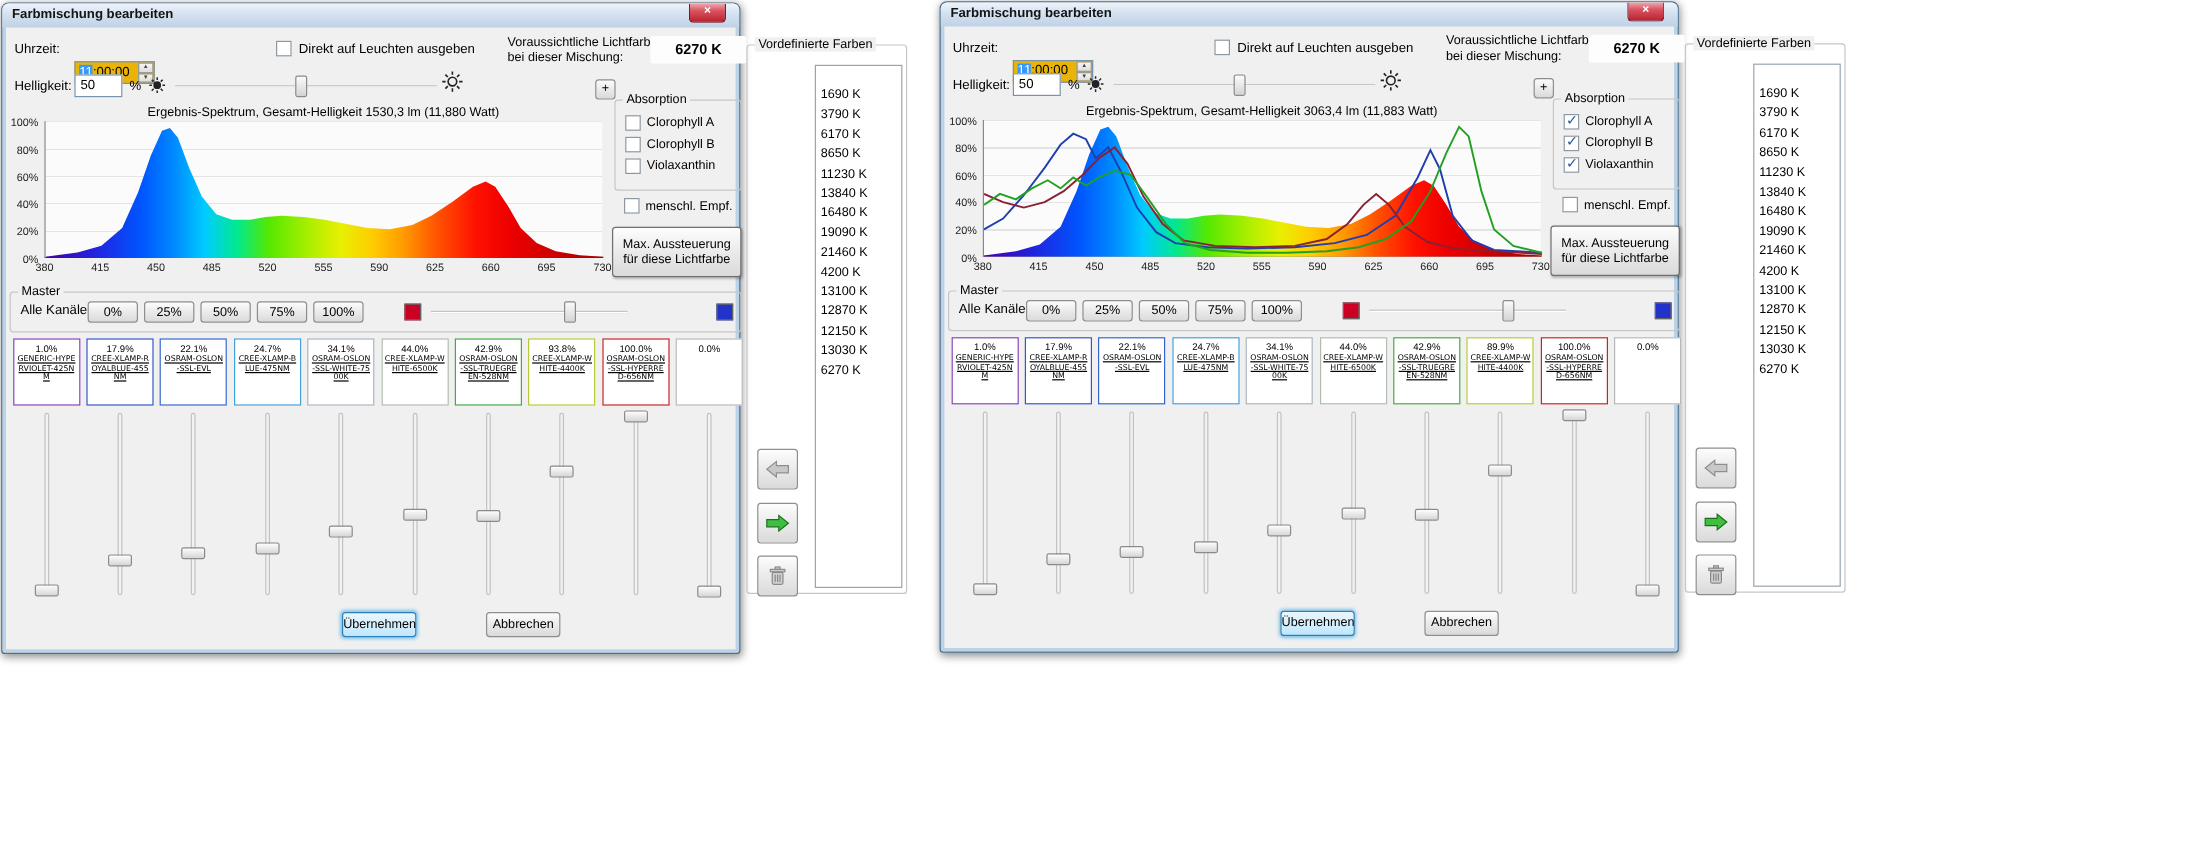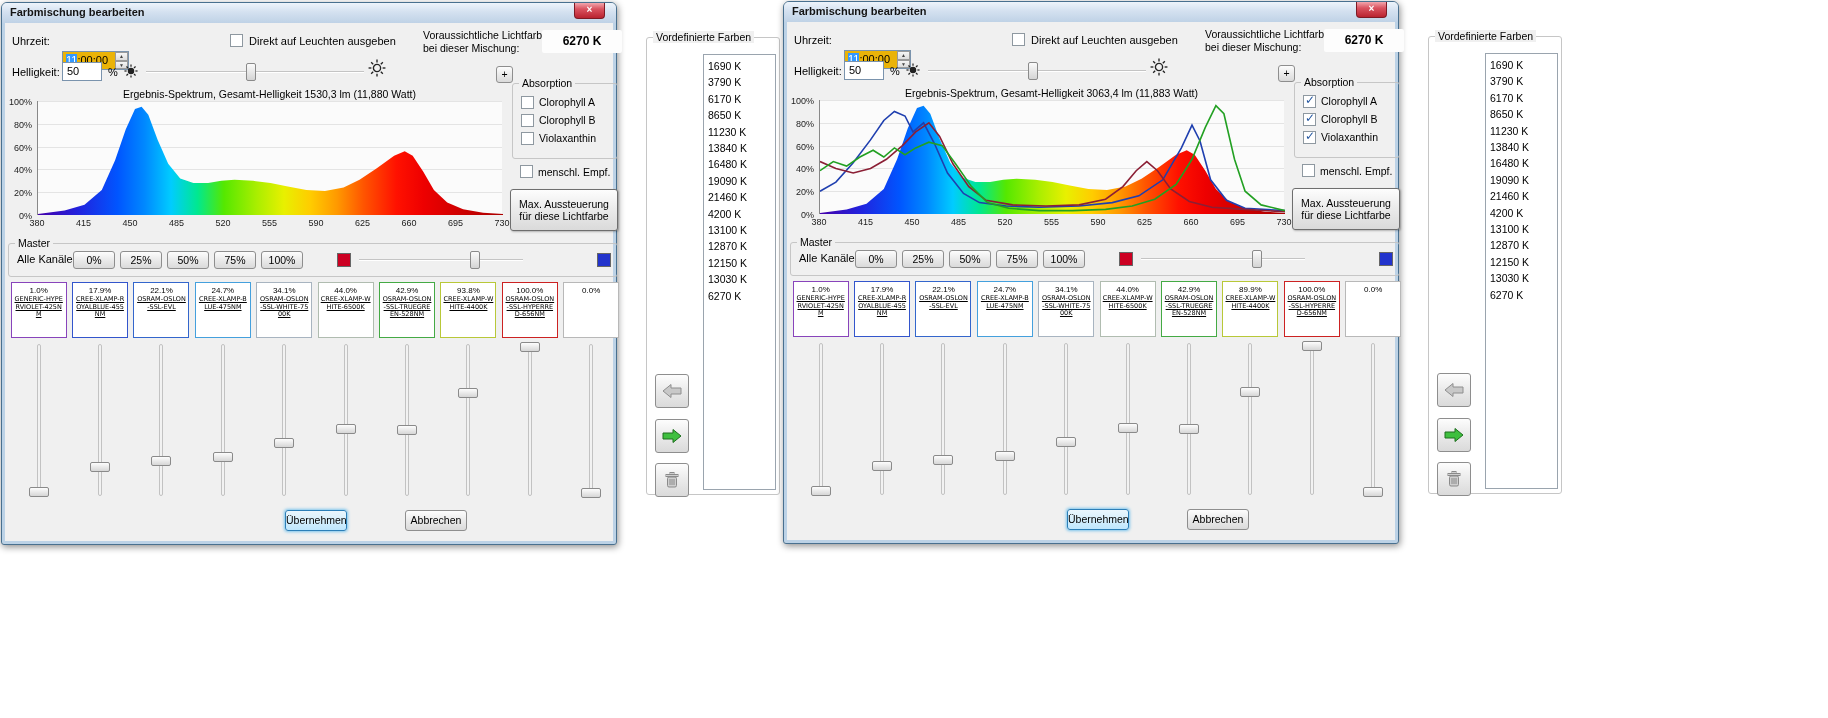--- a/index.html
+++ b/index.html
@@ -37,23 +37,23 @@
   .checkbox.checked::after{content:"✓";position:absolute;left:1px;top:-3px;font-size:12px;
     font-weight:bold;color:#2456a0;font-family:"DejaVu Sans",sans-serif;}
 
   .lichtfarbe-lbl{position:absolute;left:421px;top:26px;font-size:10.5px;line-height:13px;}
   .lichtfarbe-value{position:absolute;left:540px;top:27px;width:80px;height:23px;background:#fdfdfd;
     border-radius:2px;font-size:12px;font-weight:bold;text-align:center;line-height:23px;}
 
   .groupbox{position:absolute;border:1px solid #c6c6c6;border-radius:3px;}
   .legend{position:absolute;top:-7px;left:6px;background:#f0f0f0;padding:0 3px;font-size:10.5px;white-space:nowrap;}
 
-  .predef-box{left:644px;top:34px;width:134px;height:458px;}
+  .predef-box{left:620px;top:34px;width:134px;height:458px;}
   .predef-list{position:absolute;left:56px;top:16px;width:73px;height:436px;background:#fff;
-    border:1px solid #9aa4ae;overflow:hidden;padding-top:3px;}
+    border:1px solid #9aa4ae;overflow:hidden;padding-top:16px;}
   .color-item{font-size:10.5px;line-height:16.4px;padding-left:4px;cursor:pointer;}
   .arrow-btn{position:absolute;left:8px;width:34px;height:34px;display:flex;align-items:center;justify-content:center;}
   .left-arrow-btn{top:336px;}
   .right-arrow-btn{top:381px;}
   .trash-btn{top:425px;}
 
   .helligkeit-lbl{left:10px;top:63px;}
   .helligkeit-input{position:absolute;left:60px;top:59px;width:40px;height:19px;background:#fff;
     border:1px solid #7a93ad;font-size:11px;line-height:17px;padding-left:4px;}
   .pct-sign{left:106px;top:63px;}

